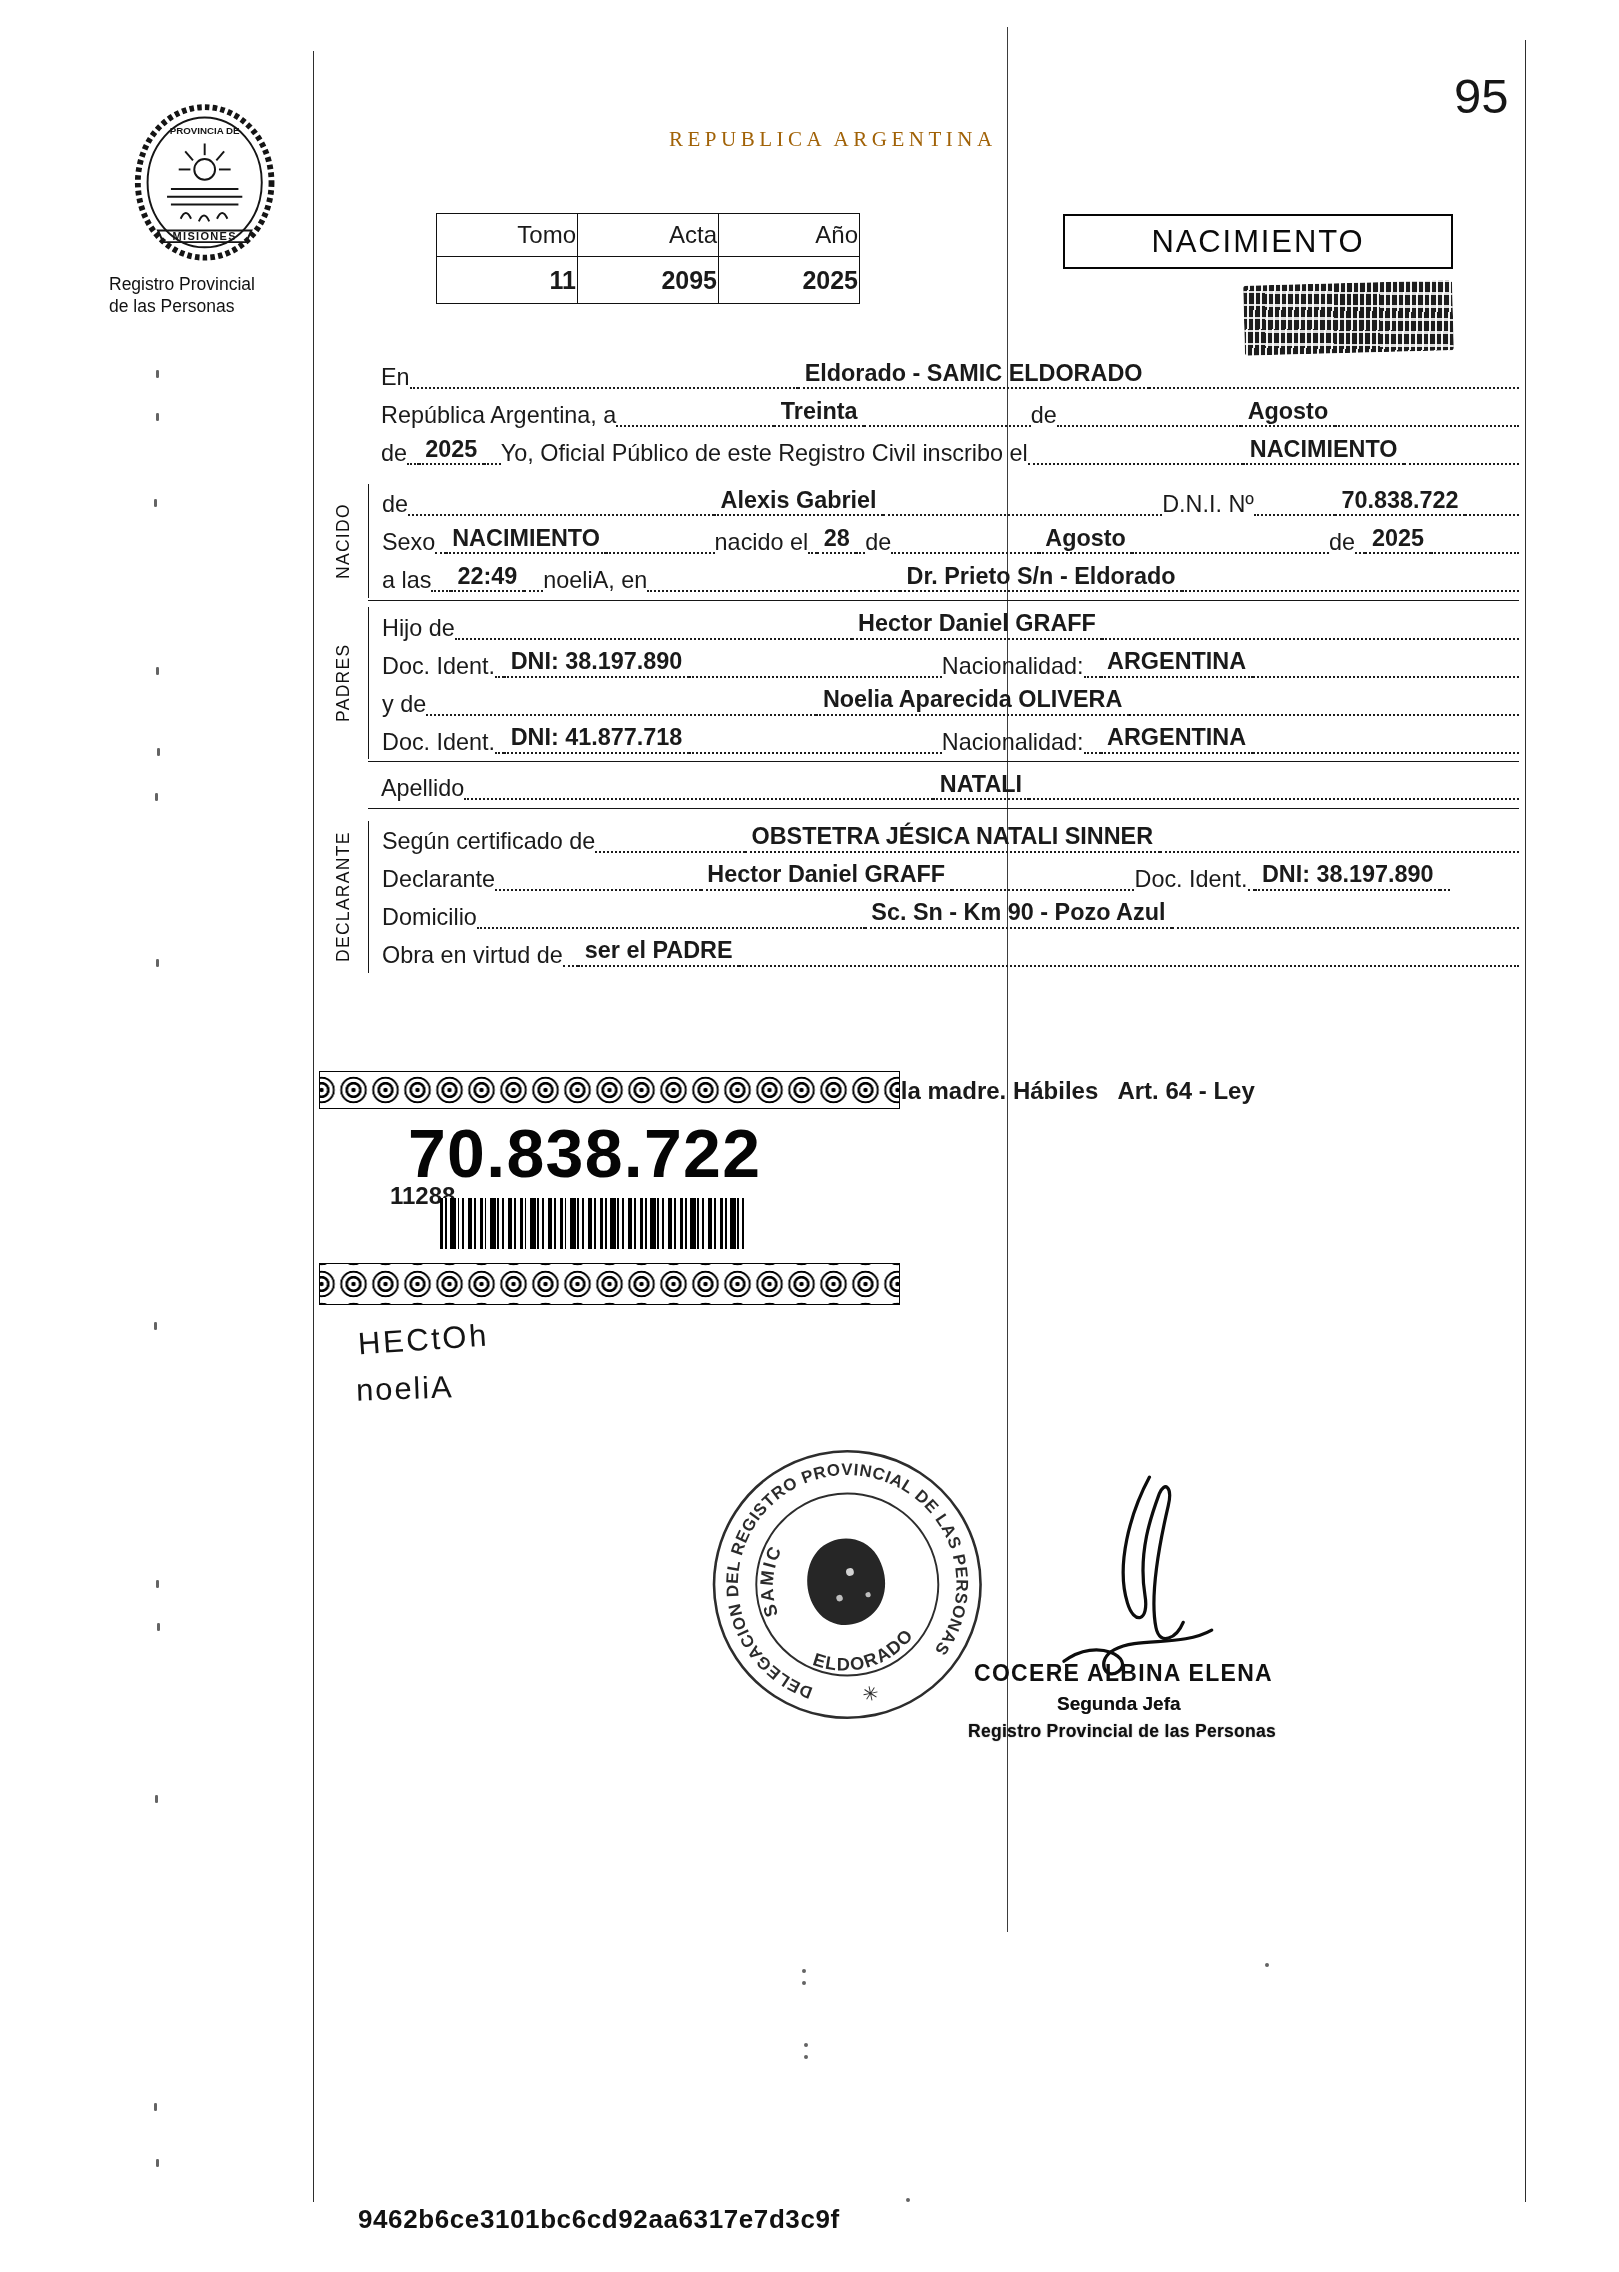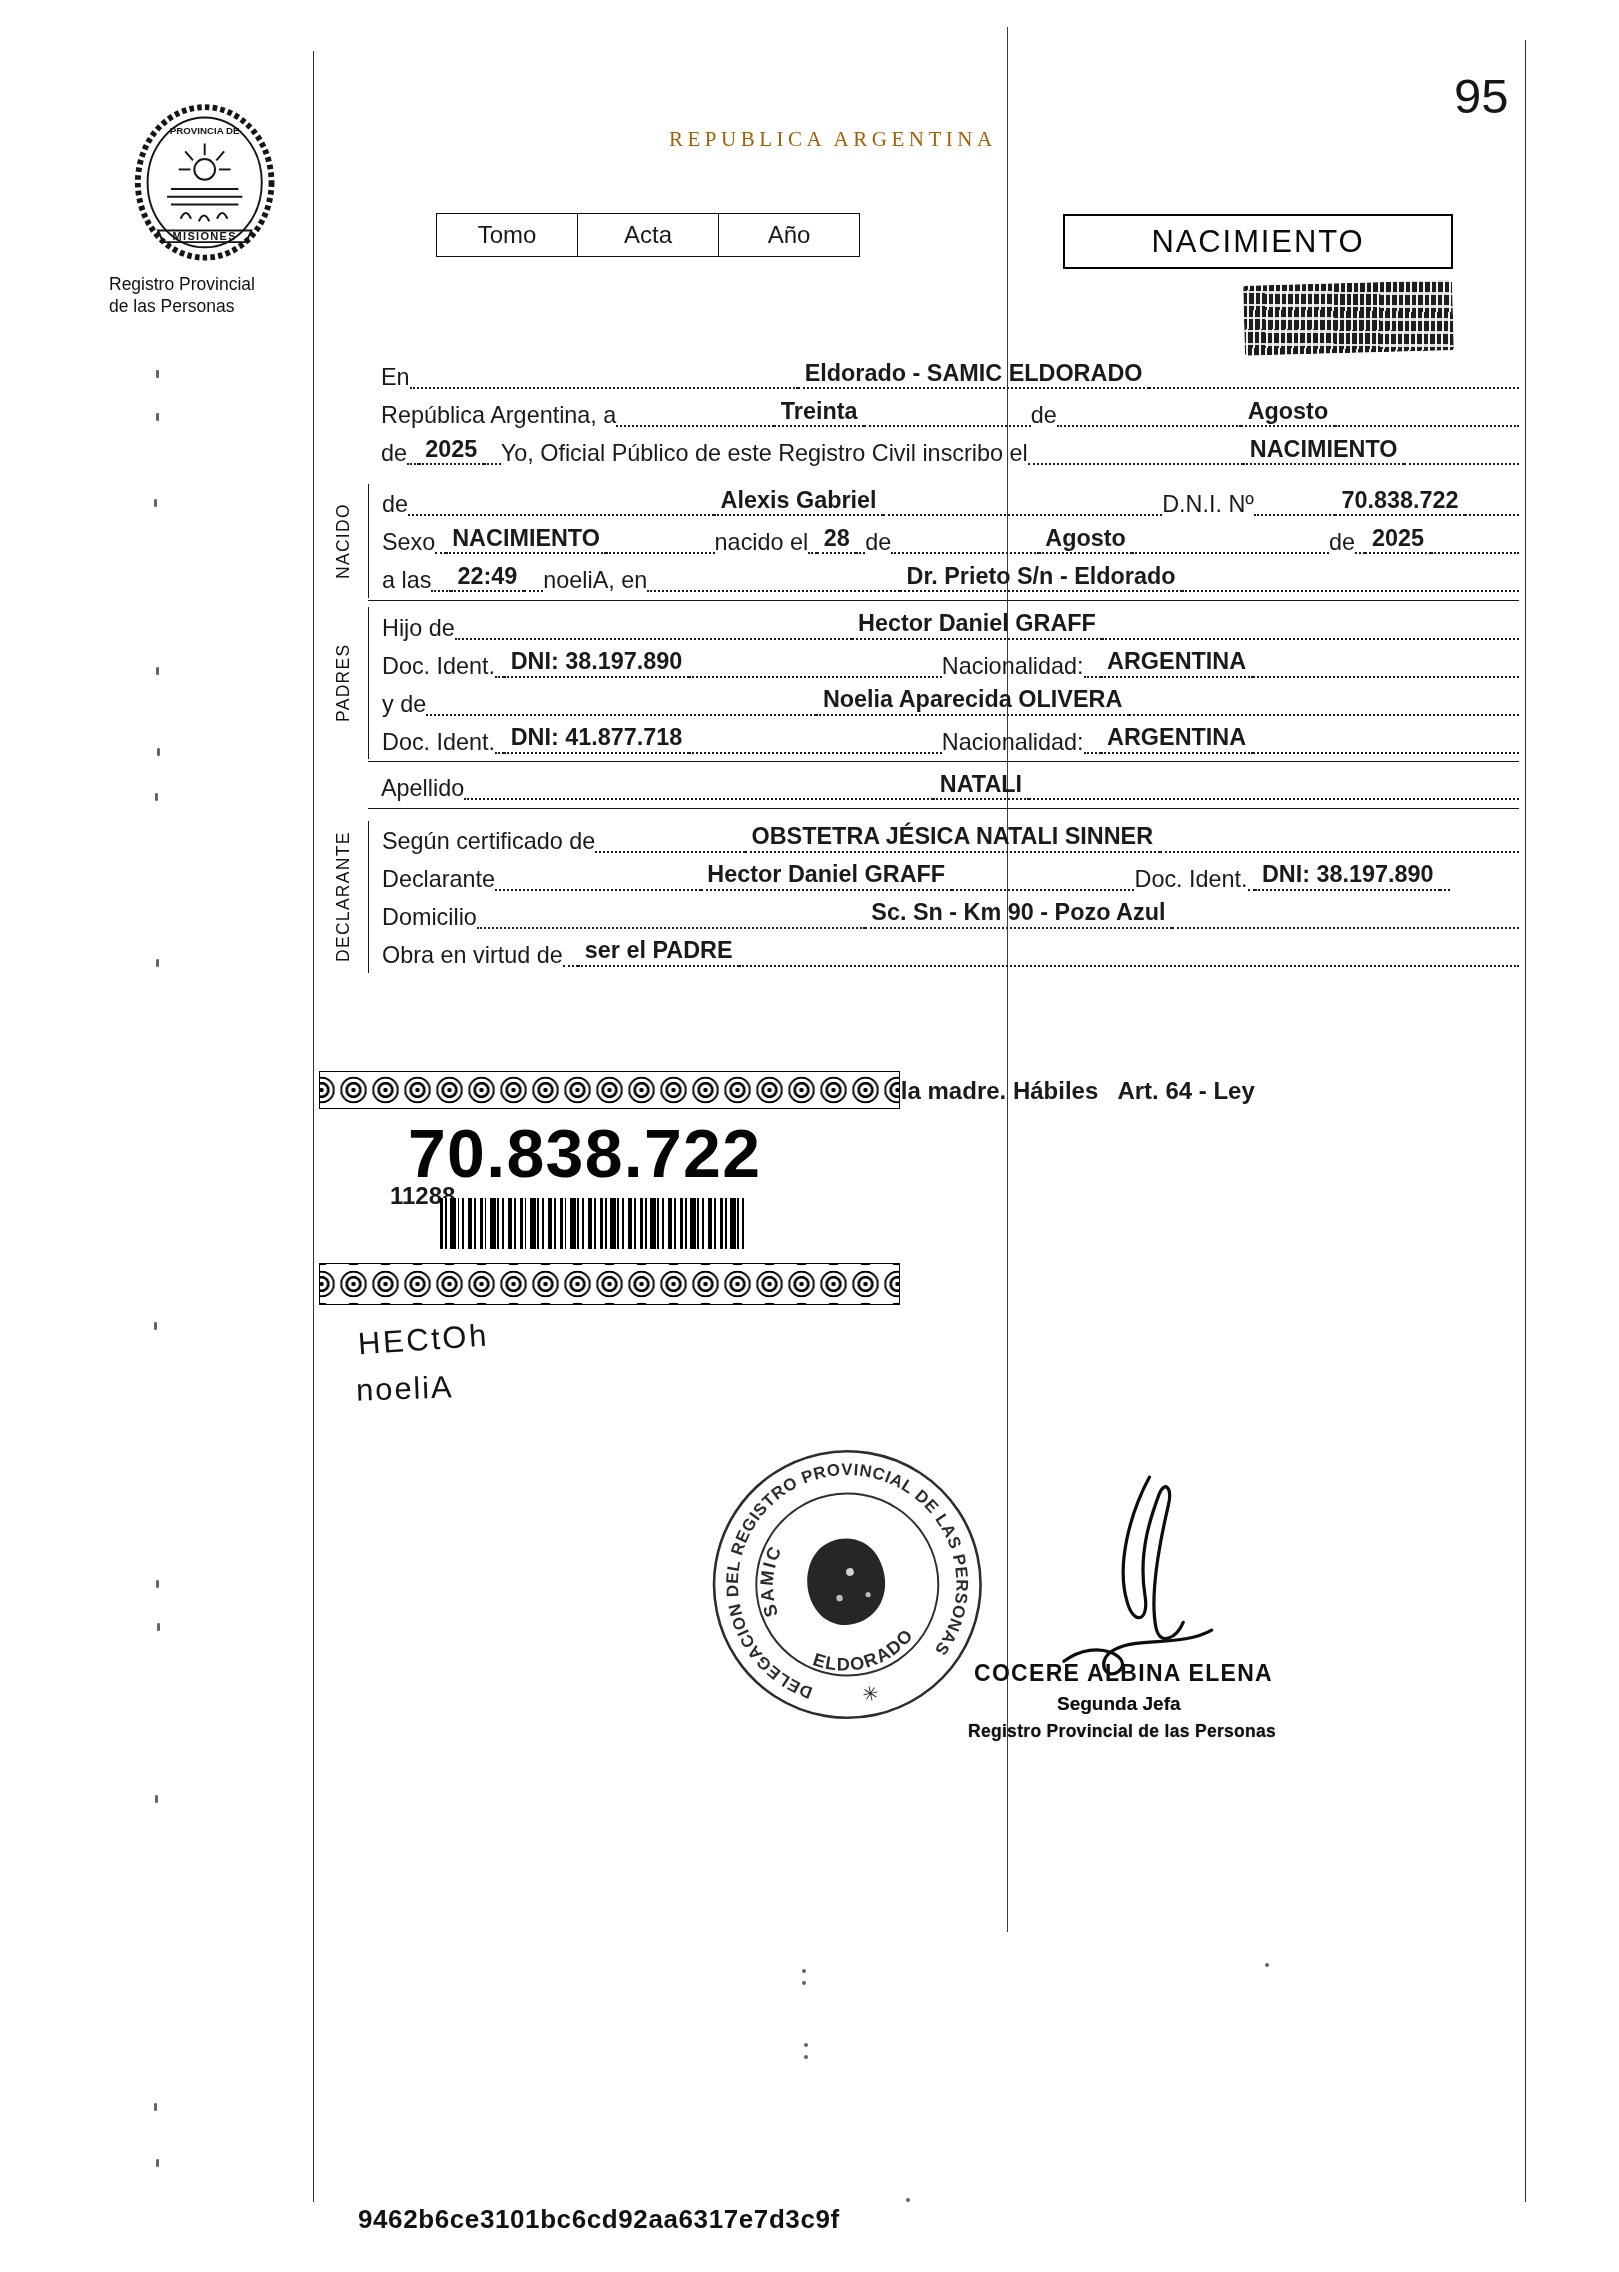--- a/index.html
+++ b/index.html
@@ -11,21 +11,21 @@
 
   
   #page-number{left:1454px;top:68px;font-size:49px;color:#161616;}
   #doc-title{left:669px;top:127px;font-family:"Liberation Serif",serif;font-weight:normal;
              font-size:21px;letter-spacing:4.5px;color:#a16207;}
   #seal-wrap{left:132px;top:103px;}
   #registry-caption{left:109px;top:273px;width:201px;text-align:left;font-size:17.5px;line-height:22px;color:#111;}
 
   
   #acta-table{left:436px;top:213px;border-collapse:collapse;}
-  #acta-table td{border:1.9px solid #111;text-align:center;vertical-align:middle;}
+  #acta-table td{border:1.9px solid #111;text-align:right;vertical-align:middle;}
   #acta-table .hd{font-size:24px;height:40px;width:138px;font-weight:normal;}
   #acta-table .vl{font-size:25px;height:44px;font-weight:bold;}
 
   #tipo-box{left:1063px;top:214px;width:386px;height:51px;border:2.6px solid #050505;
             display:flex;align-items:center;justify-content:center;font-size:31px;letter-spacing:1.9px;color:#0b0b0b;}
   #ink-stamp{left:1244px;top:283px;width:209px;height:70px;transform:rotate(-1.5deg);border-radius:3.2px;opacity:.93;
              background:
                repeating-linear-gradient(2deg, rgba(255,255,255,0) 0 10.4px, rgba(255,255,255,.85) 10.4px 13px),
                repeating-linear-gradient(93deg,#0c0c0c 0 4.5px,#f2f2f2 4.5px 6.5px);}
 
@@ -109,20 +109,25 @@
   <div>Registro Provincial</div>
   <div>de las Personas</div>
 </div>
 
 <table class="abs" id="acta-table">
   <tbody>
       <tr>
     <td class="hd">Tomo</td>
     <td class="hd">Acta</td>
     <td class="hd">Año</td>
+  </tr>
+  <tr>
+    <td class="vl">11</td>
+    <td class="vl">2095</td>
+    <td class="vl">2025</td>
   </tr>
 </tbody>
   </table>
 
 <div class="abs" id="tipo-box">NACIMIENTO</div>
 <div class="abs" id="ink-stamp"></div>
 
 <div id="form">
 
   <div class="row">

